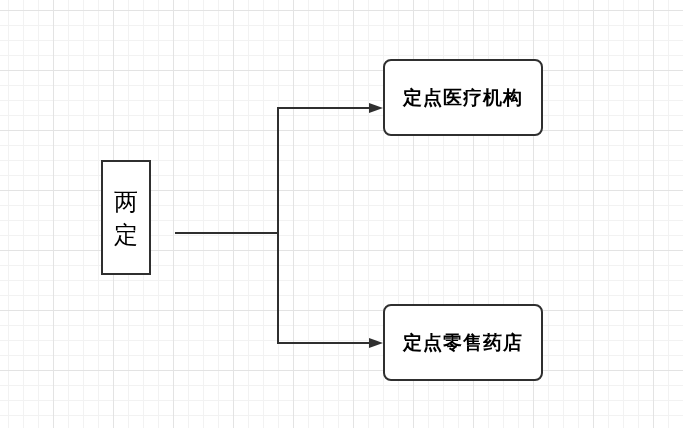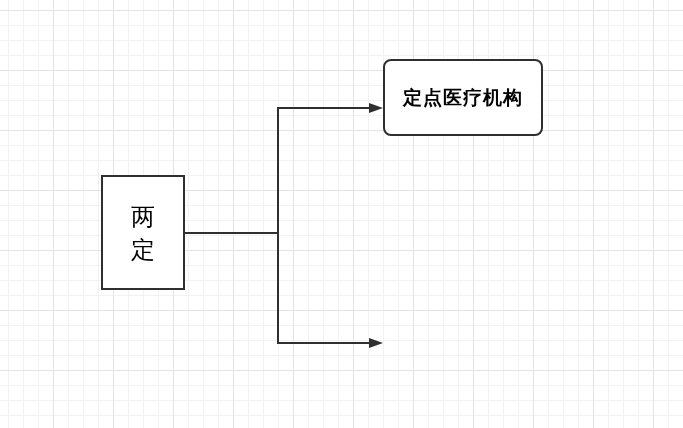--- a/index.html
+++ b/index.html
@@ -34,22 +34,22 @@
     box-sizing: border-box;
     background: #ffffff;
     border: 2px solid #2f2f2f;
     display: flex;
     align-items: center;
     justify-content: center;
     color: #000000;
   }
   .node-root {
     left: 101px;
-    top: 175px;
-    width: 84px;
+    top: 160px;
+    width: 50px;
     height: 115px;
     border-radius: 0;
   }
   .node-root .label {
     font-size: 24px;
     line-height: 33px;
     width: 26px;
     word-break: break-all;
     text-align: center;
     font-weight: 400;
@@ -95,14 +95,17 @@
   </svg>
 
   <div class="node node-root">
     <div class="label">两定</div>
   </div>
 
   <div class="node node-branch node-branch-top">
     <div class="label">定点医疗机构</div>
   </div>
 
+  <div class="node node-branch node-branch-bottom">
+    <div class="label">定点零售药店</div>
+  </div>
 
 </div>
 
 </body></html>

